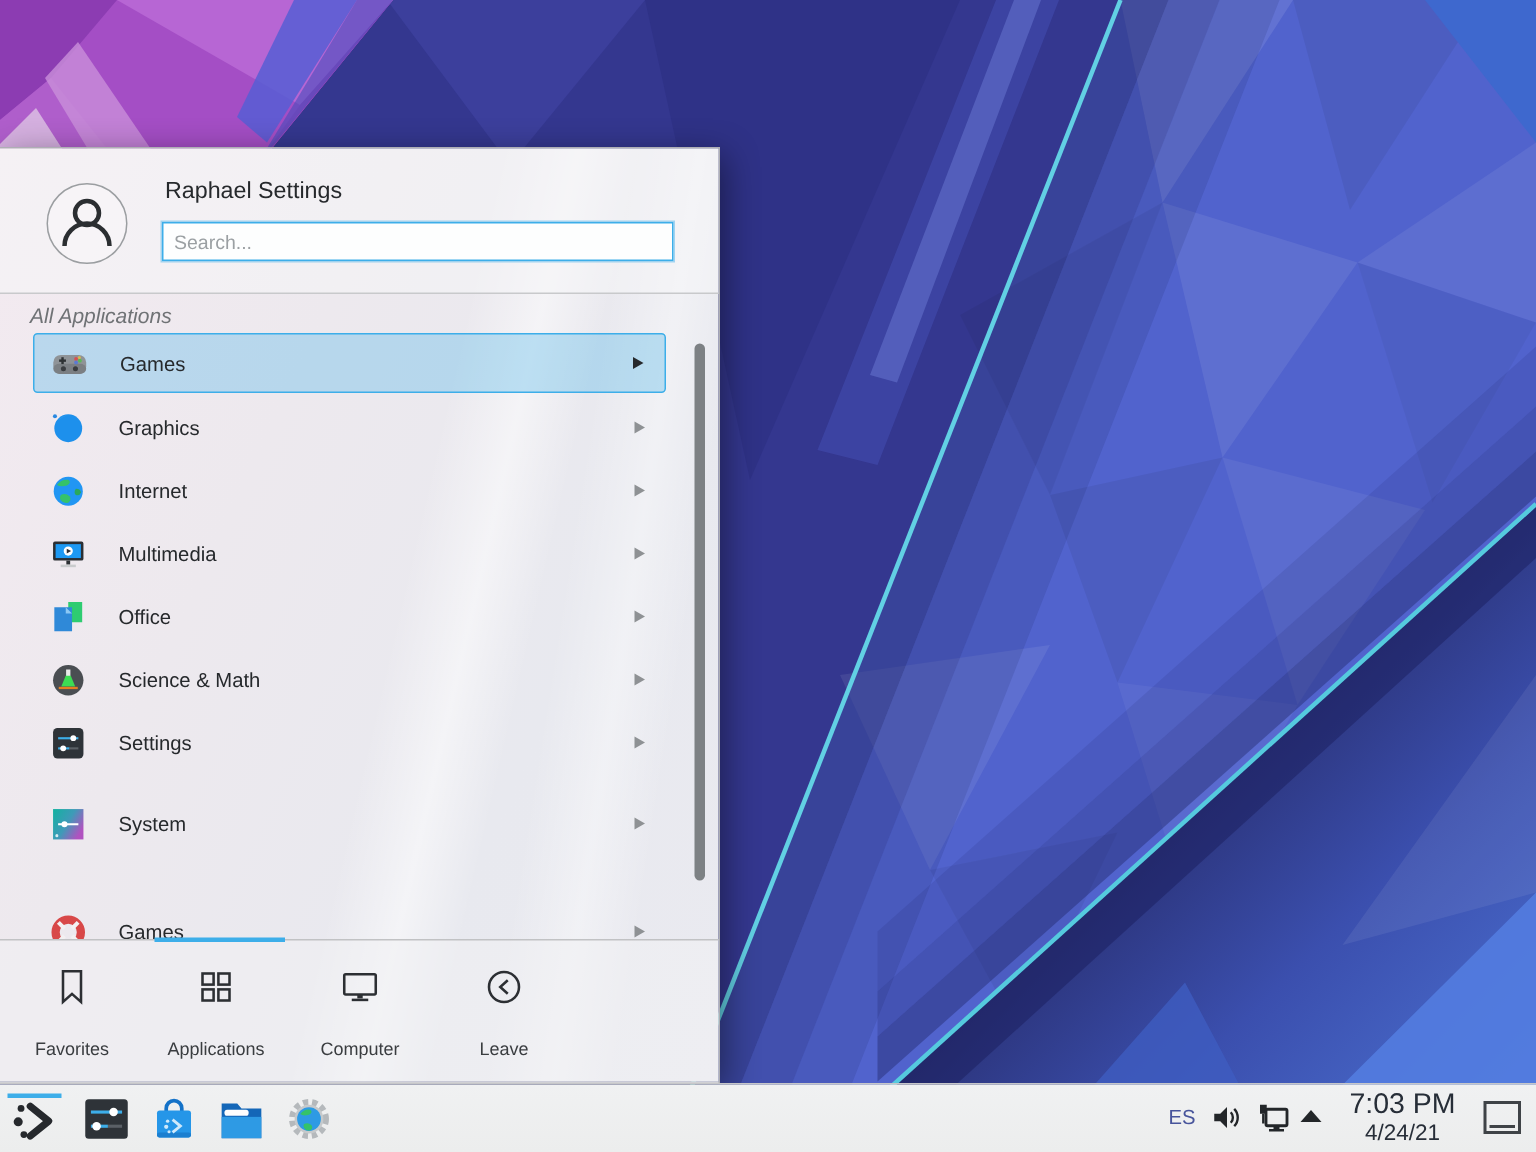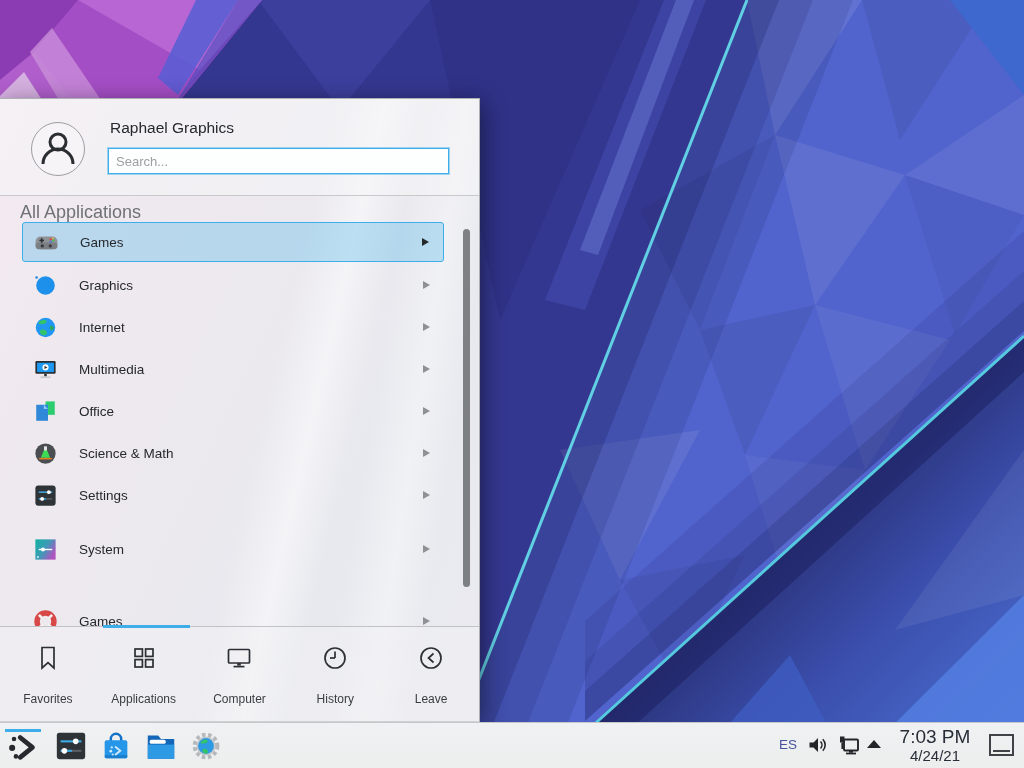--- a/index.html
+++ b/index.html
@@ -17,21 +17,21 @@
       linear-gradient(115deg, #f3eaf0 0%, #ede9ee 35%, #e8e9ef 70%, #eaeaf0 100%);}
   .menu-header{position:absolute;left:0;top:0;width:100%;height:97px;box-sizing:border-box;
     background:rgba(245,245,247,.55);border-bottom:1px solid #c8c9cb;}
   .avatar{position:absolute;left:31px;top:23px;width:52px;height:52px;border-radius:50%;
     border:1px solid #9b9ea1;background:rgba(255,255,255,.25);}
   .user-name{position:absolute;left:110px;top:20px;font-size:15.5px;color:#26292c;}
   .search-box{position:absolute;left:108px;top:49px;width:341px;height:26px;box-sizing:border-box;
     border:1px solid #3daee9;box-shadow:0 0 0 1px rgba(61,174,233,.45);background:#fdfefe;
     font-size:13px;color:#26292c;padding:0 7px;outline:none;font-family:inherit;}
   .search-box::placeholder{color:#9ba0a3;}
-  .section-label{position:absolute;left:20px;top:103px;font-size:18px;color:#6f7275;}
+  .section-label{position:absolute;left:20px;top:103px;font-size:14px;color:#6f7275;font-style:italic;}
   .app-list{position:absolute;left:0;top:97px;width:100%;height:430px;overflow:hidden;}
   .cat-row{position:absolute;left:22px;width:422px;height:42px;display:flex;align-items:center;box-sizing:border-box;}
   .cat-row.selected{background:rgba(61,174,233,.30);border:1px solid #3daee9;border-radius:3px;height:40px;margin-top:0;}
   .cat-icon{width:27px;height:27px;margin-left:10px;flex:0 0 27px;}
   .cat-icon svg{width:27px;height:27px;display:block;}
   .cat-label{margin-left:20px;font-size:13.5px;color:#26292c;}
   .cat-arrow{margin-left:auto;margin-right:14px;width:0;height:0;
     border-left:7px solid #8e9194;border-top:4.5px solid transparent;border-bottom:4.5px solid transparent;}
   .cat-row.selected .cat-arrow{border-left-color:#26292c;}
   .scrollbar-thumb{position:absolute;right:9px;top:130px;width:7px;height:358px;border-radius:3.5px;background:#7d8184;}
@@ -122,21 +122,21 @@
 
   <div id="menu-popup">
 
     <div class="menu-header">
       <div class="avatar">
         <svg viewBox="0 0 52 52">
           <circle cx="26" cy="19" r="8" fill="none" stroke="#2b2e31" stroke-width="3"></circle>
           <path d="M11 41 a15 15 0 0 1 30 0" fill="none" stroke="#2b2e31" stroke-width="3"></path>
         </svg>
       </div>
-      <div class="user-name">Raphael Graphics</div>
+      <div class="user-name">Raphael Settings</div>
       <input class="search-box" type="text" placeholder="Search..." style="">
     </div>
 
     <div class="section-label">All Applications</div>
 
     <div class="app-list">
 
       <div class="cat-row selected" style="top:26px">
         <span class="cat-icon">
             <svg viewBox="0 0 32 32">
@@ -296,28 +296,20 @@
         <svg viewBox="0 0 28 28">
           <rect x="3.5" y="5.5" width="21" height="13.5" rx="1" fill="none" stroke="#2c2f33" stroke-width="1.7"></rect>
           <rect x="12.2" y="19" width="3.6" height="2.6" fill="#2c2f33"></rect>
           <line x1="8.5" y1="22.6" x2="19.5" y2="22.6" stroke="#2c2f33" stroke-width="1.7"></line>
         </svg>
         <span class="tab-label">Computer</span>
       </div>
       <div class="footer-tab">
         <svg viewBox="0 0 28 28">
           <circle cx="14" cy="14" r="10" fill="none" stroke="#2c2f33" stroke-width="1.7"></circle>
-          <line x1="14" y1="14" x2="14" y2="7.5" stroke="#2c2f33" stroke-width="1.7"></line>
-          <line x1="14" y1="14" x2="9" y2="14" stroke="#2c2f33" stroke-width="1.7"></line>
-        </svg>
-        <span class="tab-label">History</span>
-      </div>
-      <div class="footer-tab">
-        <svg viewBox="0 0 28 28">
-          <circle cx="14" cy="14" r="10" fill="none" stroke="#2c2f33" stroke-width="1.7"></circle>
           <path d="M16.5 9.5 L11.5 14 L16.5 18.5" fill="none" stroke="#2c2f33" stroke-width="1.7"></path>
         </svg>
         <span class="tab-label">Leave</span>
       </div>
     </div>
   </div>
 
   <div id="taskbar">
 
     <div class="task-icon" style="left:6px">

